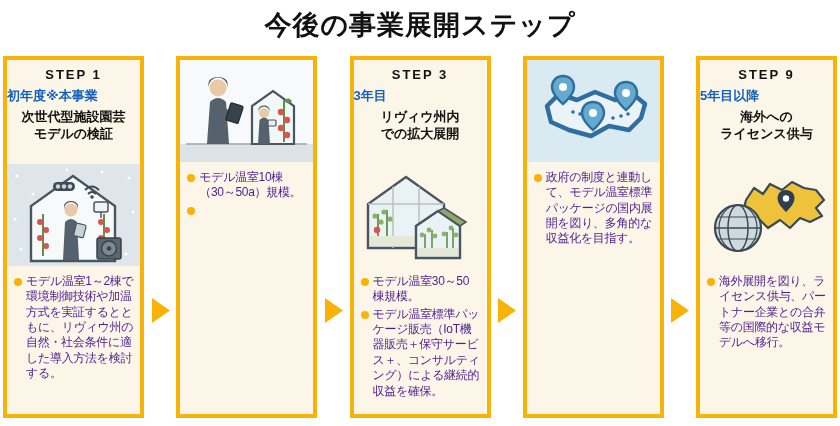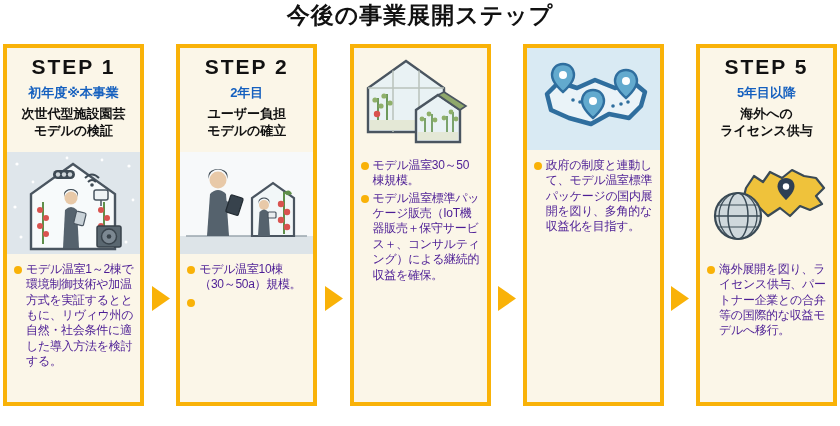--- a/index.html
+++ b/index.html
@@ -2,39 +2,39 @@
 <html><head>
 <meta charset="utf-8">
 <style>
   html,body{margin:0;padding:0;}
   body{
     width:840px;height:426px;overflow:hidden;background:#ffffff;
     font-family:"Liberation Sans","DejaVu Sans",sans-serif;
     -webkit-font-smoothing:antialiased;
   }
   .page-title{
-    text-align:center;font-size:23px;font-weight:bold;color:#111;
-    letter-spacing:1px;
+    text-align:center;font-size:27px;font-weight:bold;color:#111;
+    letter-spacing:1px;margin-top:7px;
   }
   .steps-row{
     display:flex;align-items:stretch;justify-content:space-between;
     padding:0 3px;margin-top:13px;height:362px;box-sizing:border-box;
   }
   .step-card{
     width:141px;box-sizing:border-box;
     border:4px solid #F9B208;background:#FBF6E8;
     display:flex;flex-direction:column;
   }
   .card-head{min-height:97px;padding-top:7px;}
   .step-label{
-    text-align:center;font-size:21px;font-weight:bold;color:#111;
+    text-align:center;font-size:13px;font-weight:bold;color:#111;
     letter-spacing:2px;
   }
   .step-period{
-    text-align:center;font-size:13px;font-weight:bold;color:#1560BF;
+    font-size:13px;font-weight:bold;color:#1560BF;
     margin-top:5px;
   }
   .step-heading{
     text-align:center;font-size:13px;font-weight:bold;color:#111;
     white-space:pre-line;line-height:1.3;margin-top:4px;
   }
   .illus{height:102px;flex:none;}
   .illus svg{display:block;width:100%;height:100%;}
   .bullets{
     list-style:none;margin:8px 0 0 0;padding:0 6px 6px 7px;flex:1;
@@ -123,26 +123,20 @@
     </ul>
   </div>
 
   <div class="flow-arrow">
     <svg width="21" height="27" viewBox="0 0 21 27">
         <polygon points="2,1 20,13.5 2,26" fill="#F9B208"></polygon>
       </svg>
   </div>
 
   <div class="step-card">
-    <div class="card-head">
-      <div class="step-label">STEP 2</div>
-      <div class="step-period">2年目</div>
-      <div class="step-heading">ユーザー負担
-モデルの確立</div>
-    </div>
     <div class="illus">
       <svg viewBox="0 0 133 102" preserveAspectRatio="none">
         <rect x="0" y="0" width="133" height="102" fill="#F7F9FA"></rect>
         <rect x="0" y="84" width="133" height="18" fill="#DDE4E8"></rect>
         <line x1="6" y1="84" x2="127" y2="84" stroke="#9AA6AE" stroke-width="1.5"></line>
         <polygon points="72,84 72,46 93,31 114,46 114,84" fill="#F2F7F8" stroke="#4A5560" stroke-width="2.2"></polygon>
         <g stroke="#5F8F4A" stroke-width="2">
             <line x1="104" y1="40" x2="104" y2="82"></line>
           </g>
         <path d="M104,40 q6,-4 8,2 q-6,3 -8,-2" fill="#5F8F4A"></path>
@@ -174,20 +168,26 @@
     </ul>
   </div>
 
   <div class="flow-arrow">
     <svg width="21" height="27" viewBox="0 0 21 27">
         <polygon points="2,1 20,13.5 2,26" fill="#F9B208"></polygon>
       </svg>
   </div>
 
   <div class="step-card">
+    <div class="card-head">
+      <div class="step-label">STEP 3</div>
+      <div class="step-period">3年目</div>
+      <div class="step-heading">リヴィウ州内
+での拡大展開</div>
+    </div>
     <div class="illus">
       <svg viewBox="0 0 133 102" preserveAspectRatio="none">
         <rect x="0" y="0" width="133" height="102" fill="#FBF6E8"></rect>
         <polygon points="14,84 14,40 52,13 90,40 90,84" fill="#E9F2F4" stroke="#4A5560" stroke-width="2.4"></polygon>
         <line x1="39" y1="22.5" x2="39" y2="84" stroke="#B9C2BB" stroke-width="1.5"></line>
         <line x1="65" y1="22.5" x2="65" y2="84" stroke="#B9C2BB" stroke-width="1.5"></line>
         <line x1="14" y1="40" x2="90" y2="40" stroke="#B9C2BB" stroke-width="1.5"></line>
         <rect x="16" y="72" width="72" height="10" fill="#E4E8D6"></rect>
         <g stroke="#5F8F4A" stroke-width="1.8" fill="none">
           <line x1="24" y1="50" x2="24" y2="72"></line>
@@ -268,21 +268,21 @@
   </div>
 
   <div class="flow-arrow">
     <svg width="21" height="27" viewBox="0 0 21 27">
         <polygon points="2,1 20,13.5 2,26" fill="#F9B208"></polygon>
       </svg>
   </div>
 
   <div class="step-card">
     <div class="card-head">
-      <div class="step-label">STEP 5</div>
+      <div class="step-label">STEP 9</div>
       <div class="step-period">5年目以降</div>
       <div class="step-heading">海外への
 ライセンス供与</div>
     </div>
     <div class="illus">
       <svg viewBox="0 0 133 102" preserveAspectRatio="none">
         <rect x="0" y="0" width="133" height="102" fill="#FBF6E8"></rect>
         <path d="M46,36 L54,24 L63,30 L70,20 L82,26 L92,18 L104,24 L116,26 L124,36 L116,44 L122,52 L110,58 L100,54 L90,64 L80,56 L68,64 L60,56 L50,52 L44,44 Z" fill="#EFC23B" stroke="#3A4A55" stroke-width="2.2" stroke-linejoin="round"></path>
         <path d="M86,26 c-5.5,0 -8.5,4 -8.5,8.5 c0,6 8.5,13.5 8.5,13.5 c0,0 8.5,-7.5 8.5,-13.5 c0,-4.5 -3,-8.5 -8.5,-8.5 z" fill="#2E3F54"></path>
         <circle cx="86" cy="34.5" r="3.2" fill="#ffffff"></circle>

